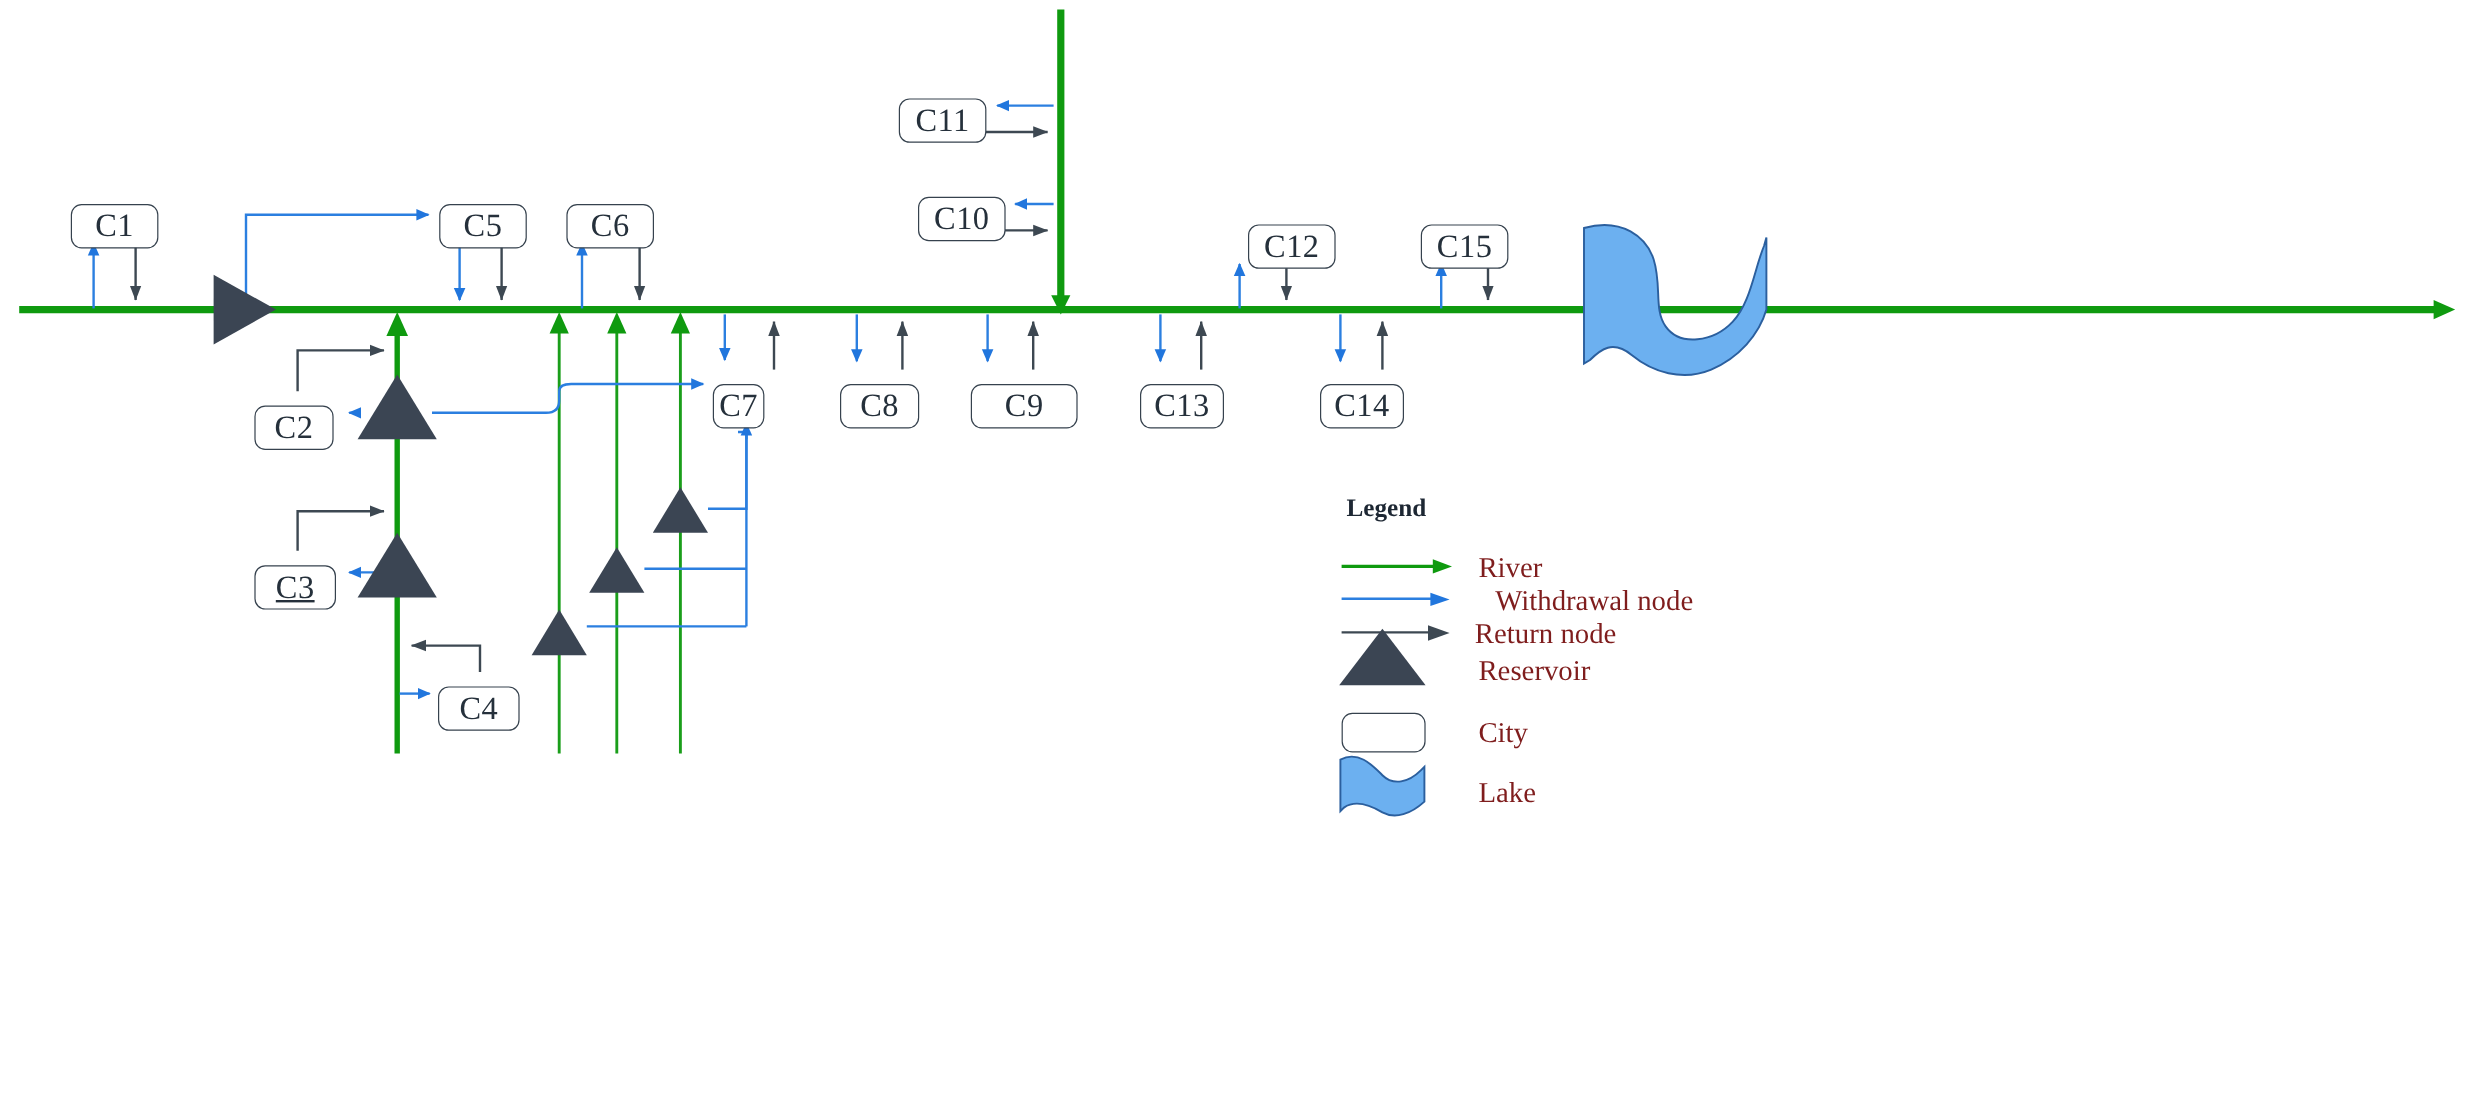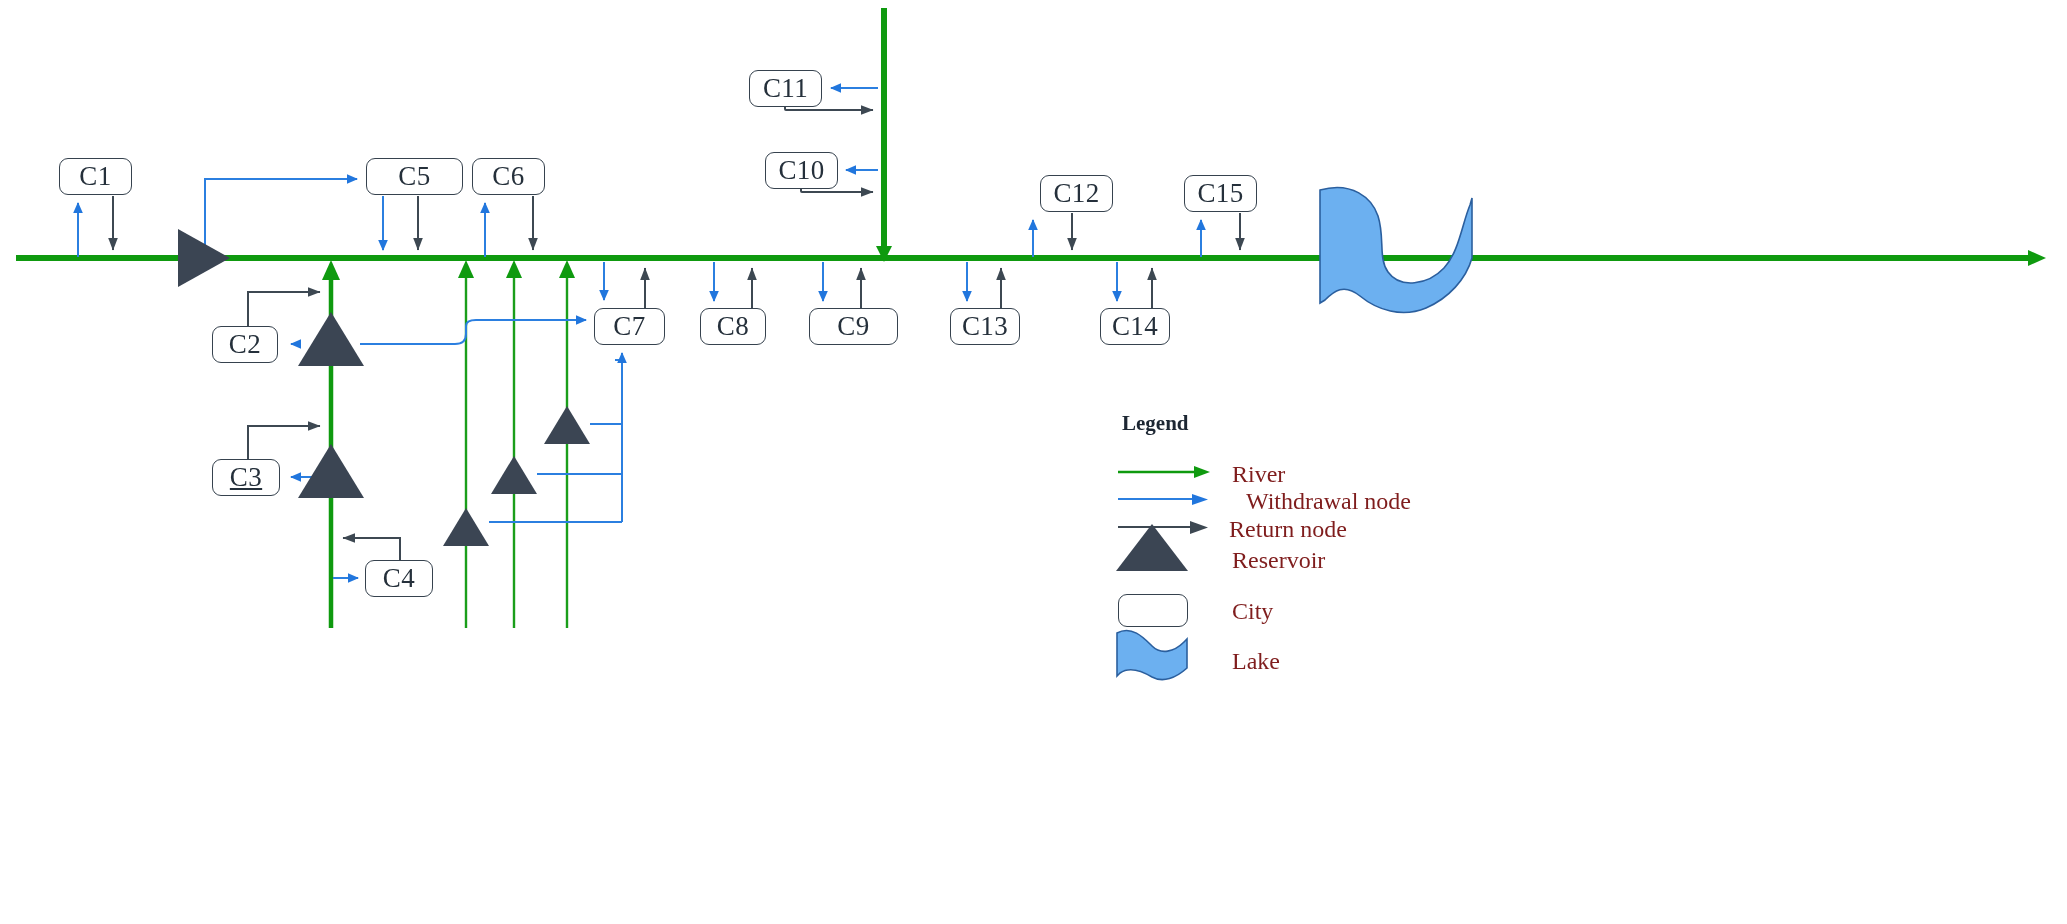--- a/index.html
+++ b/index.html
@@ -16,20 +16,21 @@
     box-sizing:border-box;
     background:#ffffff;
     border:1.4px solid #36424e;
     border-radius:9px;
     display:flex;align-items:center;justify-content:center;
     font-family:"Liberation Serif", serif;
     font-size:27px;
     color:#25303b;
     letter-spacing:.4px;
     z-index:5;
+    margin-top:12px;
   }
   .legend-title{
     position:absolute;
     font-family:"Liberation Serif", serif;
     font-weight:bold;
     font-size:21px;
     color:#1d2733;
     z-index:6;
   }
   .legend-label{
@@ -232,29 +233,29 @@
                C1161,655 1174,652 1184,642
                L1187,639
                L1187,668
                C1176,678 1163,683 1152,677
                C1142,671 1130,666 1120,673
                L1117,676 Z" fill="#6cb0f0" stroke="#2b5f9e" stroke-width="1.6"></path>
     </g>
   </svg>
 
   <div class="city-box" style="left:59px;top:158px;width:73px;height:37px;">C1</div>
-  <div class="city-box" style="left:366px;top:158px;width:97px;height:37px;">C5</div>
+  <div class="city-box" style="left:366px;top:158px;width:73px;height:37px;">C5</div>
   <div class="city-box" style="left:472px;top:158px;width:73px;height:37px;">C6</div>
   <div class="city-box" style="left:749px;top:70px;width:73px;height:37px;">C11</div>
   <div class="city-box" style="left:765px;top:152px;width:73px;height:37px;">C10</div>
   <div class="city-box" style="left:1040px;top:175px;width:73px;height:37px;">C12</div>
   <div class="city-box" style="left:1184px;top:175px;width:73px;height:37px;">C15</div>
 
   <div class="city-box" style="left:212px;top:326px;width:66px;height:37px;">C2</div>
-  <div class="city-box" style="left:594px;top:308px;width:71px;height:37px;">C7</div>
+  <div class="city-box" style="left:594px;top:308px;width:43px;height:37px;">C7</div>
   <div class="city-box" style="left:700px;top:308px;width:66px;height:37px;">C8</div>
   <div class="city-box" style="left:809px;top:308px;width:89px;height:37px;">C9</div>
   <div class="city-box" style="left:950px;top:308px;width:70px;height:37px;">C13</div>
   <div class="city-box" style="left:1100px;top:308px;width:70px;height:37px;">C14</div>
 
   <div class="city-box" style="left:212px;top:459px;width:68px;height:37px;text-decoration:underline;">C3</div>
   <div class="city-box" style="left:365px;top:560px;width:68px;height:37px;">C4</div>
 
   <div class="legend-title" style="left:1122px;top:411px;">Legend</div>
 

